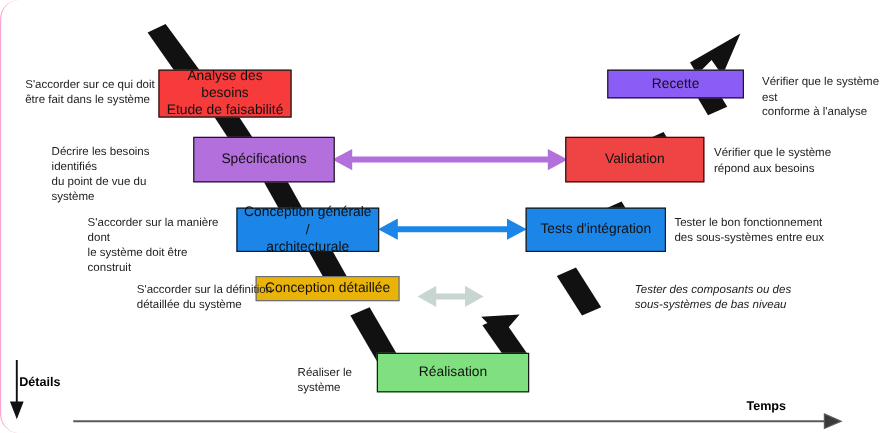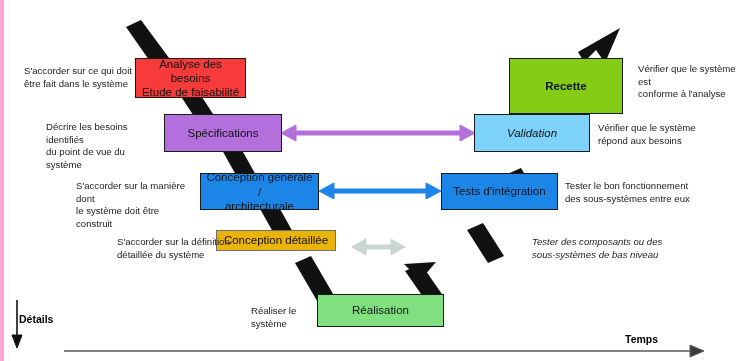--- a/index.html
+++ b/index.html
@@ -7,22 +7,23 @@
     padding: 0;
     background: #ffffff;
   }
   #canvas {
     position: relative;
     width: 736px;
     height: 361px;
     background: #ffffff;
     font-family: "Liberation Sans", sans-serif;
     overflow: hidden;
-    border-left: 4px solid #f9a8d4;
+    border-left: 1px solid #f9a8d4;
     box-sizing: border-box;
+    border-radius: 16px;
   }
   svg.layer {
     position: absolute;
     left: 0;
     top: 0;
     width: 736px;
     height: 361px;
     pointer-events: none;
   }
   .box {
@@ -130,25 +131,25 @@
 
   <div class="box" style="left:313px; top:294px; width:127px; height:33px; background:#80e080;">
     <span style="white-space:pre-line;">Réalisation</span>
   </div>
 
 
   <div class="box" style="left:437px; top:173px; width:117px; height:37px; background:#1c86e8;">
     <span style="white-space:pre-line;">Tests d'intégration</span>
   </div>
 
-  <div class="box" style="left:470px; top:114px; width:116px; height:38px; background:#7dd3fc;font-style:italic;">
+  <div class="box" style="left:470px; top:114px; width:116px; height:38px; background:#ef4444;">
     <span style="white-space:pre-line;">Validation</span>
   </div>
 
-  <div class="box" style="left:505px; top:58px; width:114px; height:56px; background:#84cc16;font-weight:bold;">
+  <div class="box" style="left:505px; top:58px; width:114px; height:24px; background:#8b5cf6;">
     <span style="white-space:pre-line;">Recette</span>
   </div>
 
   <div class="caption" style="left:20px; top:65px; width:110px;">S'accorder sur ce qui doit
 être fait dans le système</div>
 
   <div class="caption" style="left:42px; top:121px; width:115px;">Décrire les besoins identifiés
 du point de vue du système</div>
 
   <div class="caption" style="left:72px; top:180px; width:122px;">S'accorder sur la manière dont

